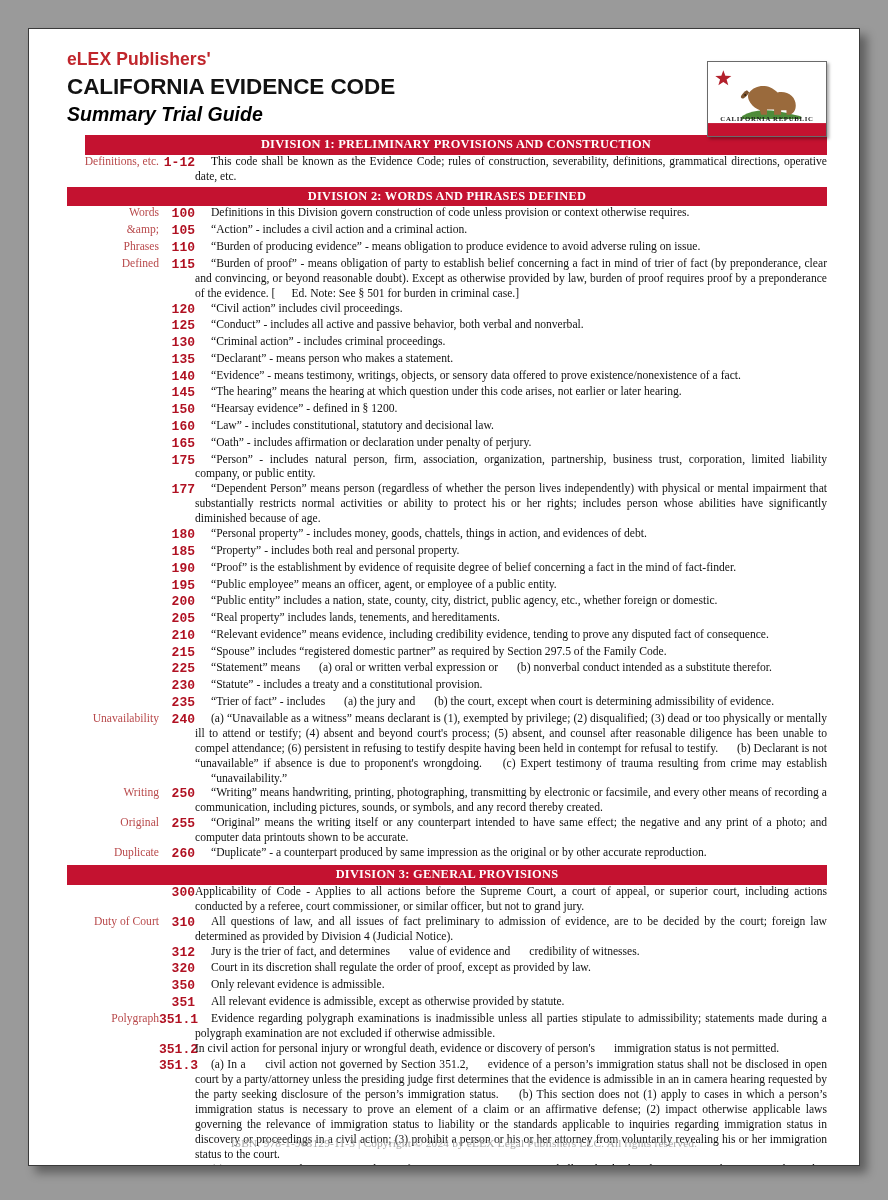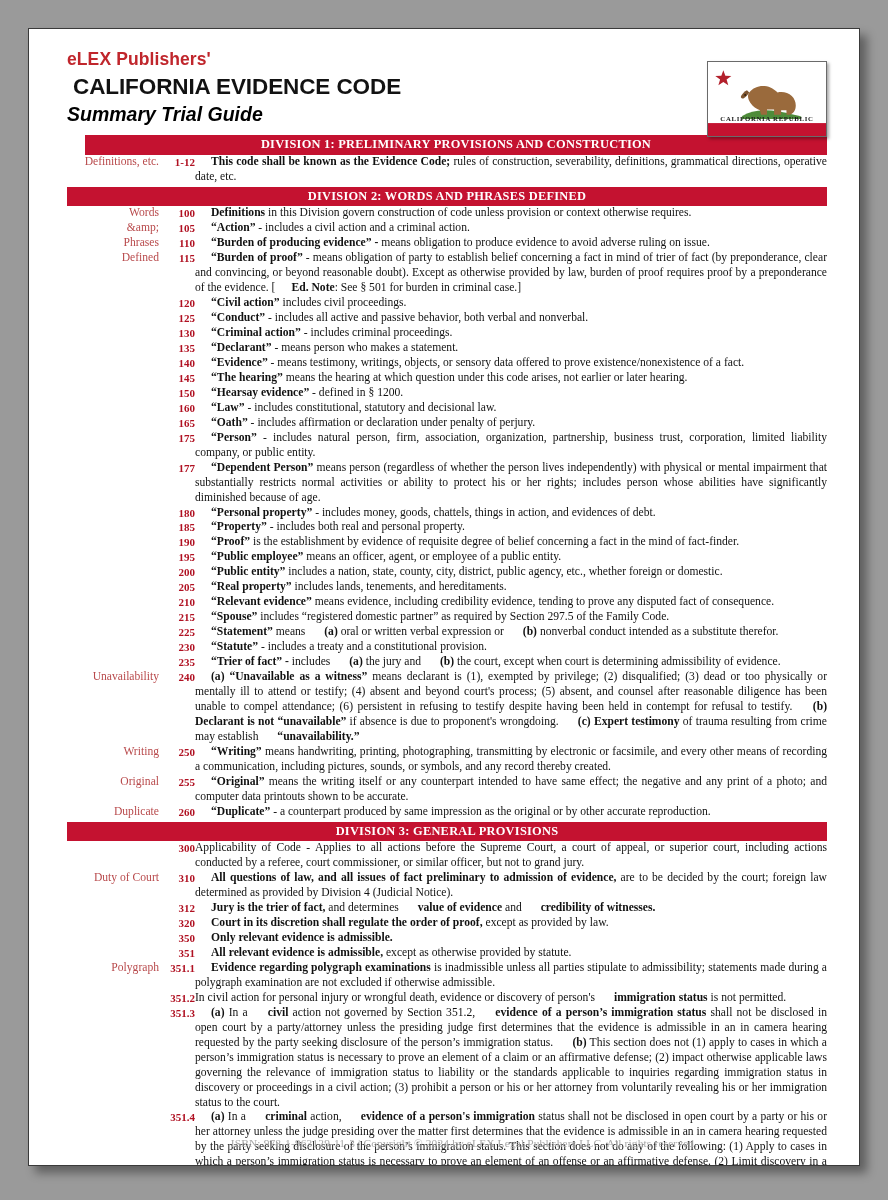--- a/index.html
+++ b/index.html
@@ -49,21 +49,20 @@
     padding-top: 4px;
   }
   .title-main {
     font-family: "Liberation Sans", sans-serif;
     font-weight: bold;
     font-size: 22.5px;
     color: #121212;
     letter-spacing: -0.1px;
     line-height: 1.25;
     margin-top: 4px;
-    margin-left: 6px;
   }
   .title-sub {
     font-family: "Liberation Sans", sans-serif;
     font-weight: bold;
     font-style: italic;
     font-size: 19.5px;
     color: #000000;
     letter-spacing: 0px;
     line-height: 1.3;
     margin-top: 1px;
@@ -113,38 +112,38 @@
   .lbl {
     font-family: "Liberation Serif", serif;
     font-size: 11.6px;
     color: #b8494b;
     text-align: right;
     padding-right: 6px;
     line-height: 1.29;
     white-space: nowrap;
   }
   .num {
-    font-family: Liberation Serif, serif;
+    font-family: Liberation Mono, monospace;
     font-weight: bold;
-    font-size: 11px;
+    font-size: 13px;
     color: #b01122;
     text-align: right;
     padding-right: 7px;
     line-height: 1.29;
     white-space: nowrap;
   }
   .body {
     font-family: "Liberation Serif", serif;
     font-size: 11.6px;
     color: #111111;
     line-height: 1.29;
     text-align: justify;
     padding-bottom: 0.4px;
   }
-  .body b { font-weight: bold; padding-left: 16px; }
+  .body b { font-weight: normal; padding-left: 16px; }
 
   
   .footer {
     position: absolute;
     left: 0;
     right: 0;
     bottom: 16px;
     text-align: center;
     font-family: "Liberation Serif", serif;
     font-size: 11.4px;

